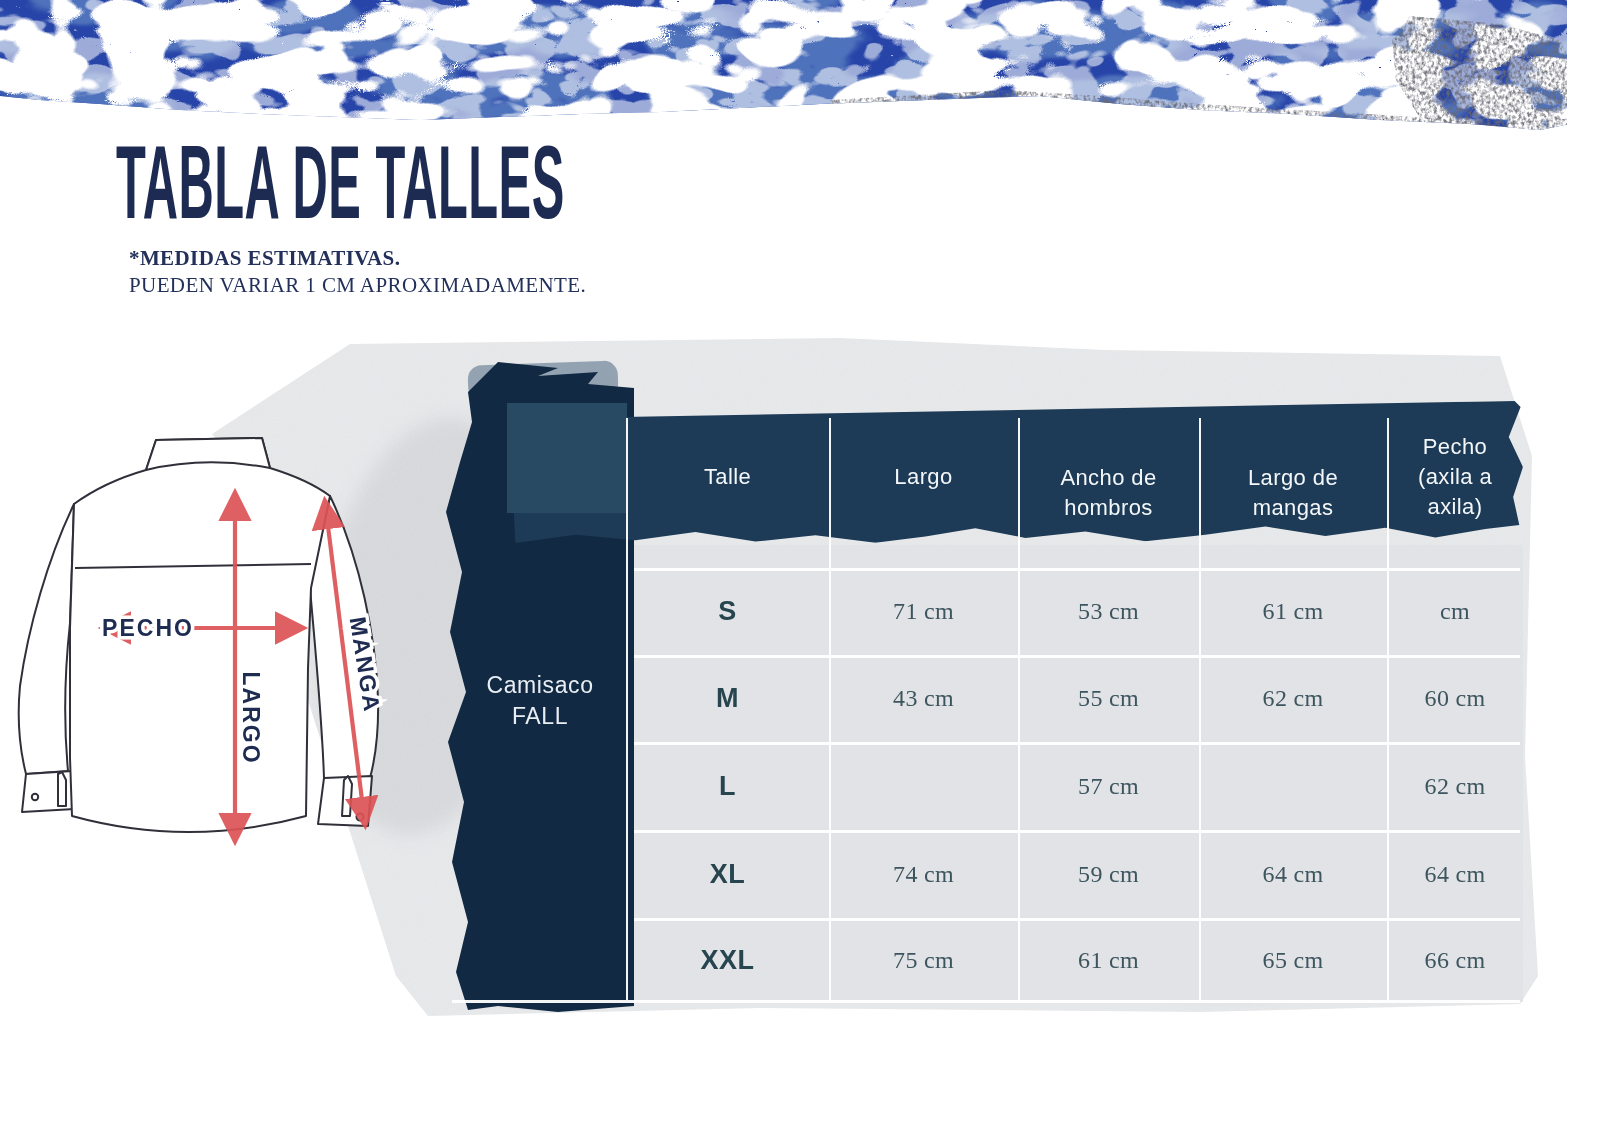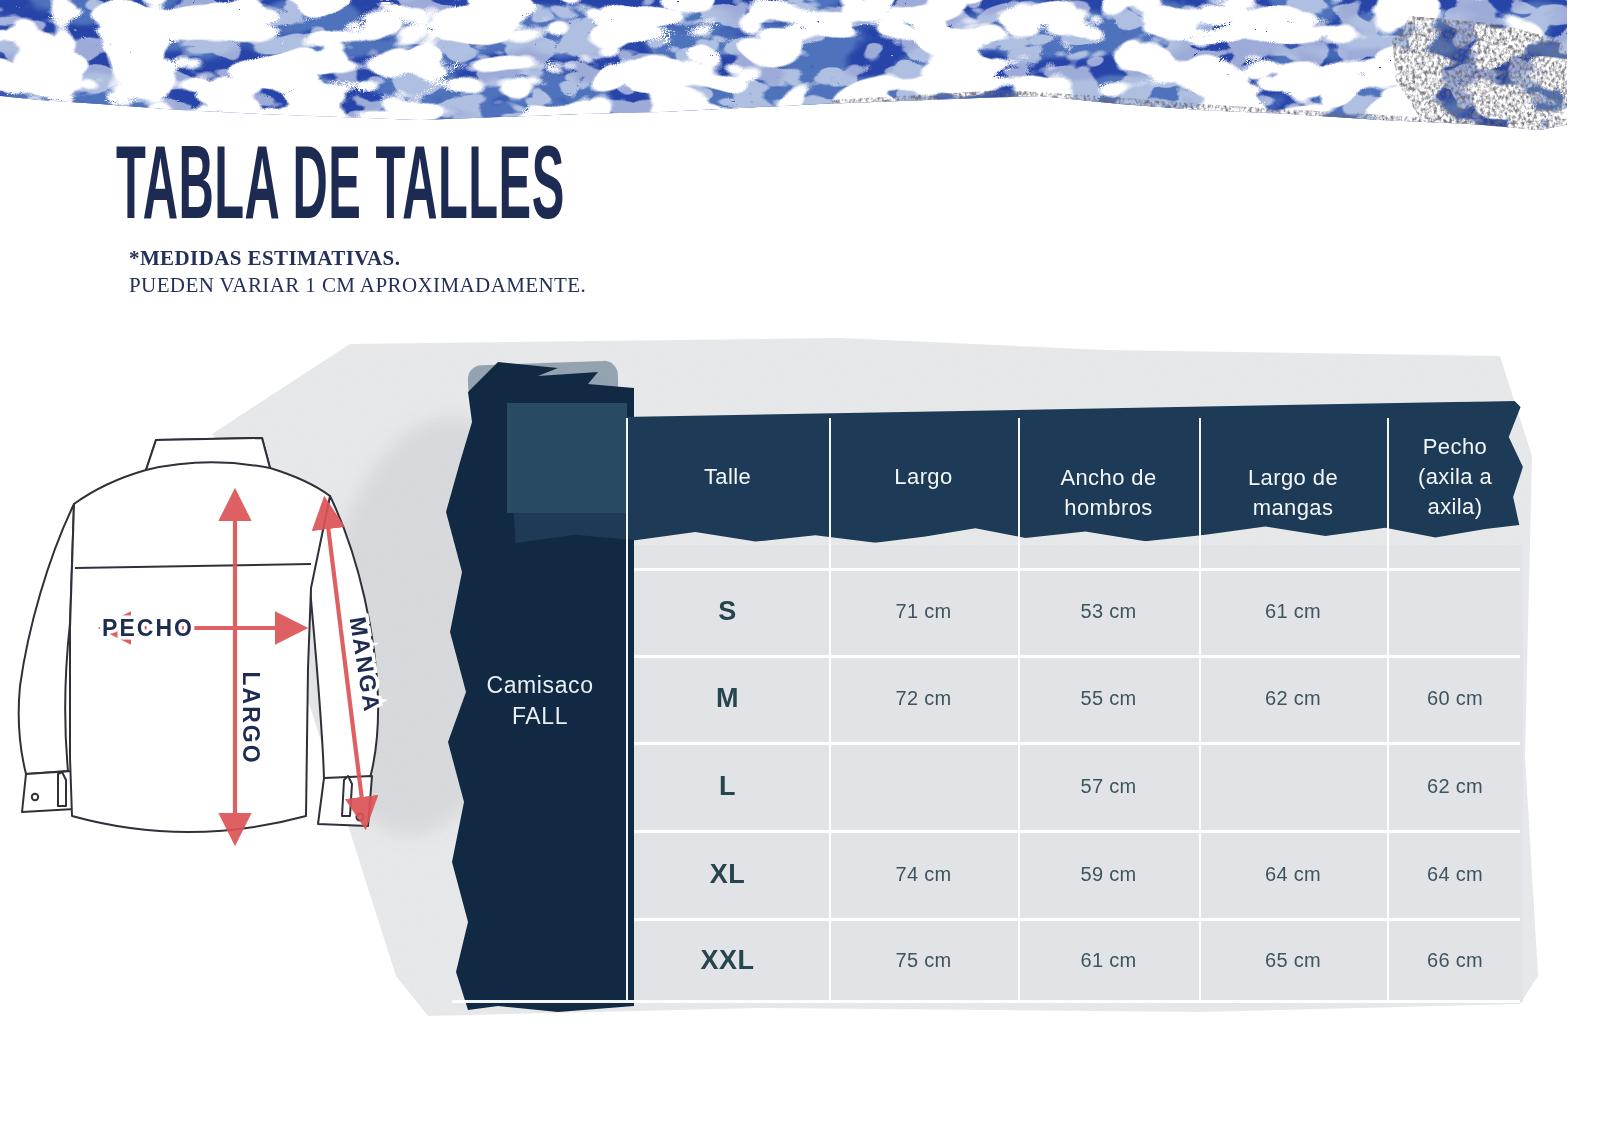--- a/index.html
+++ b/index.html
@@ -52,21 +52,21 @@
   .cell{position:absolute;display:flex;align-items:center;justify-content:center;text-align:center;}
   .c0{left:626px;width:203px;} .c1{left:829px;width:189px;} .c2{left:1018px;width:181px;}
   .c3{left:1199px;width:188px;} .c4{left:1387px;width:136px;}
   .rh{top:414px;height:126px;} .r0{top:568px;height:87px;} .r1{top:655px;height:87px;}
   .r2{top:742px;height:88px;} .r3{top:830px;height:88px;} .r4{top:918px;height:84px;}
   .hd{color:#f4f7f9;font-size:22px;line-height:30px;letter-spacing:.4px;}
   .hd span{display:block;}
   .hd.c2 span,.hd.c3 span{max-width:124px;margin-top:32px;}
   .hd.c4 span{max-width:104px;}
   .sz{color:#26454f;font-size:27px;font-weight:700;letter-spacing:.5px;}
-  .val{color:#3d555f;font-size:20px;letter-spacing:.3px;}
+  .val{color:#3d555f;font-size:24px;letter-spacing:.3px;font-family:Liberation Serif, serif;}
 
   
   #product{left:458px;top:670px;width:164px;text-align:center;color:#e9eef3;
            font-size:23px;line-height:31px;letter-spacing:.6px;}
 
   
   #shirt{left:8px;top:428px;}
 </style>
 </head>
 <body>
@@ -168,23 +168,24 @@
       <span>Largo de mangas</span>
     </div>
   <div class="cell rh c4 hd">
       <span>Pecho (axila a axila)</span>
     </div>
 
   <div class="cell r0 c0 sz">S</div>
   <div class="cell r0 c1 val">71 cm</div>
   <div class="cell r0 c2 val">53 cm</div>
   <div class="cell r0 c3 val">61 cm</div>
+  <div class="cell r0 c4 val">cm</div>
 
   <div class="cell r1 c0 sz">M</div>
-  <div class="cell r1 c1 val">72 cm</div>
+  <div class="cell r1 c1 val">43 cm</div>
   <div class="cell r1 c2 val">55 cm</div>
   <div class="cell r1 c3 val">62 cm</div>
   <div class="cell r1 c4 val">60 cm</div>
 
   <div class="cell r2 c0 sz">L</div>
   <div class="cell r2 c2 val">57 cm</div>
   <div class="cell r2 c4 val">62 cm</div>
 
   <div class="cell r3 c0 sz">XL</div>
   <div class="cell r3 c1 val">74 cm</div>

